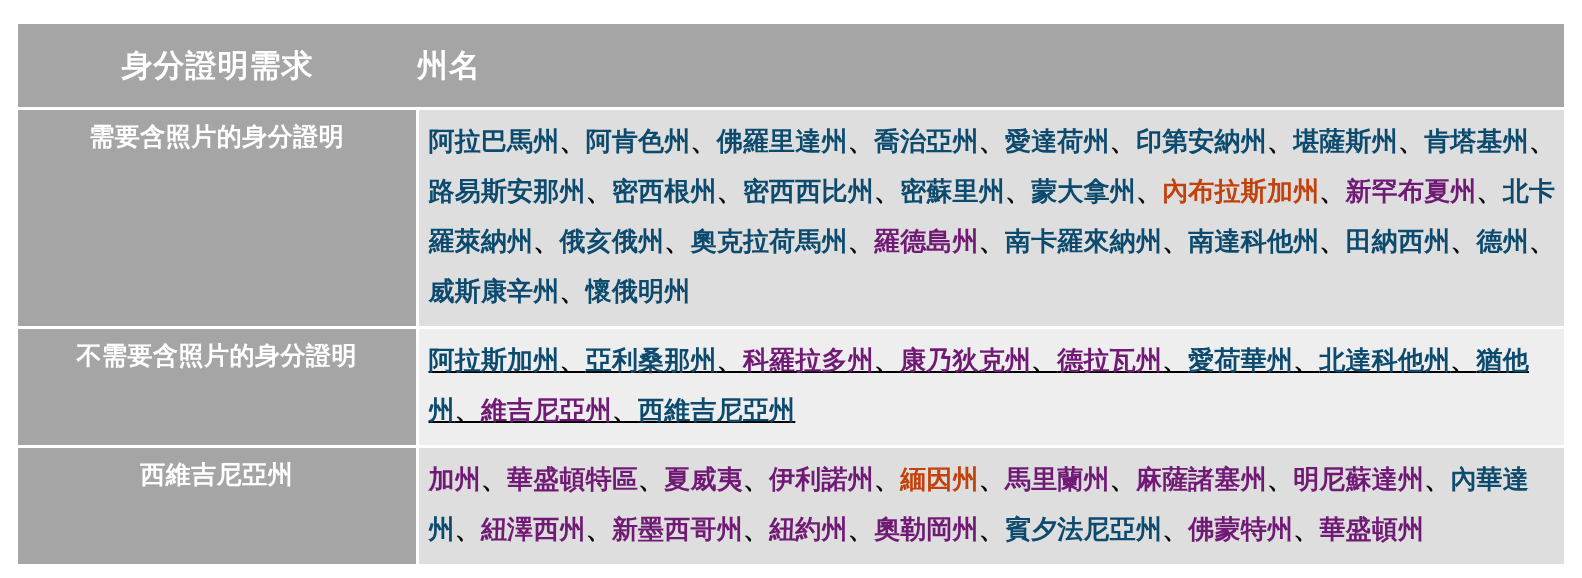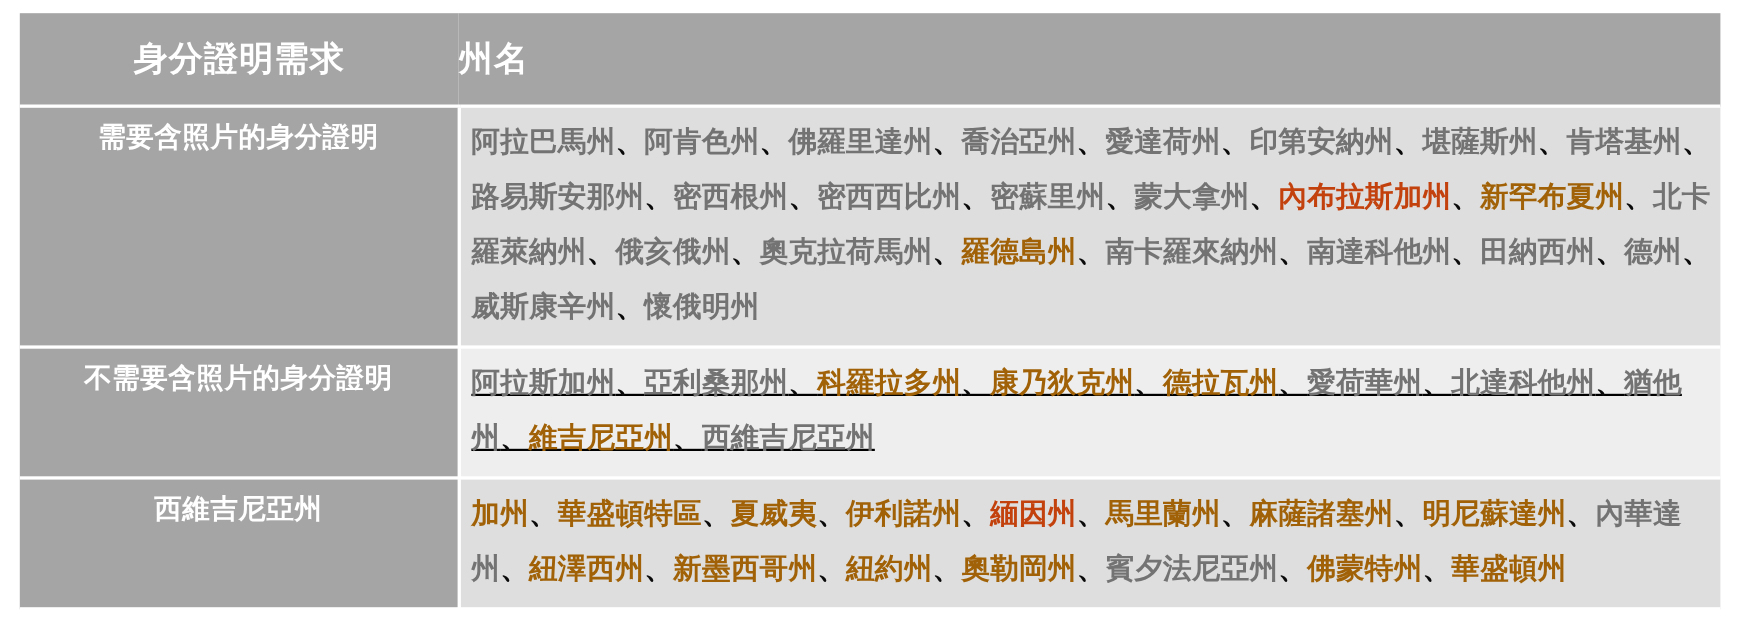--- a/index.html
+++ b/index.html
@@ -11,21 +11,21 @@
   body {
     width: 1582px;
     height: 578px;
     font-family: "DejaVu Serif", "Liberation Serif", serif;
     overflow: hidden;
   }
 
   .table-wrap {
     position: absolute;
     left: 18px;
-    top: 12px;
+    top: 24px;
     width: 1391px;
   }
 
   table.id-table {
     border-collapse: collapse;
     width: 1546px;
     table-layout: fixed;
   }
 
   table.id-table col.col-req { width: 399px; }
@@ -71,22 +71,22 @@
     line-height: 50px;
     padding: 6px 8px 10px 10px;
     border-bottom: 3px solid #ffffff;
     letter-spacing: 0.2px;
   }
 
   tr.row-0 td.states-cell { background: #dedede; }
   tr.row-1 td.states-cell { background: #eeeeee; text-decoration: underline; }
   tr.row-2 td.states-cell { background: #dedede; }
 
-  .s-red   { color: #737373; }
-  .s-blue  { color: #a16207; margin-top: 29px; }
+  .s-red   { color: #0c4a6e; }
+  .s-blue  { color: #701a75; margin-top: 29px; }
   .s-black { color: #c2410c; }
   .sep     { color: #0a0a0a; }
 
   .hdr-left  { text-align: center; }
   .hdr-right { text-align: left; }
 </style>
 </head>
 <body>
 
 <div class="table-wrap">

